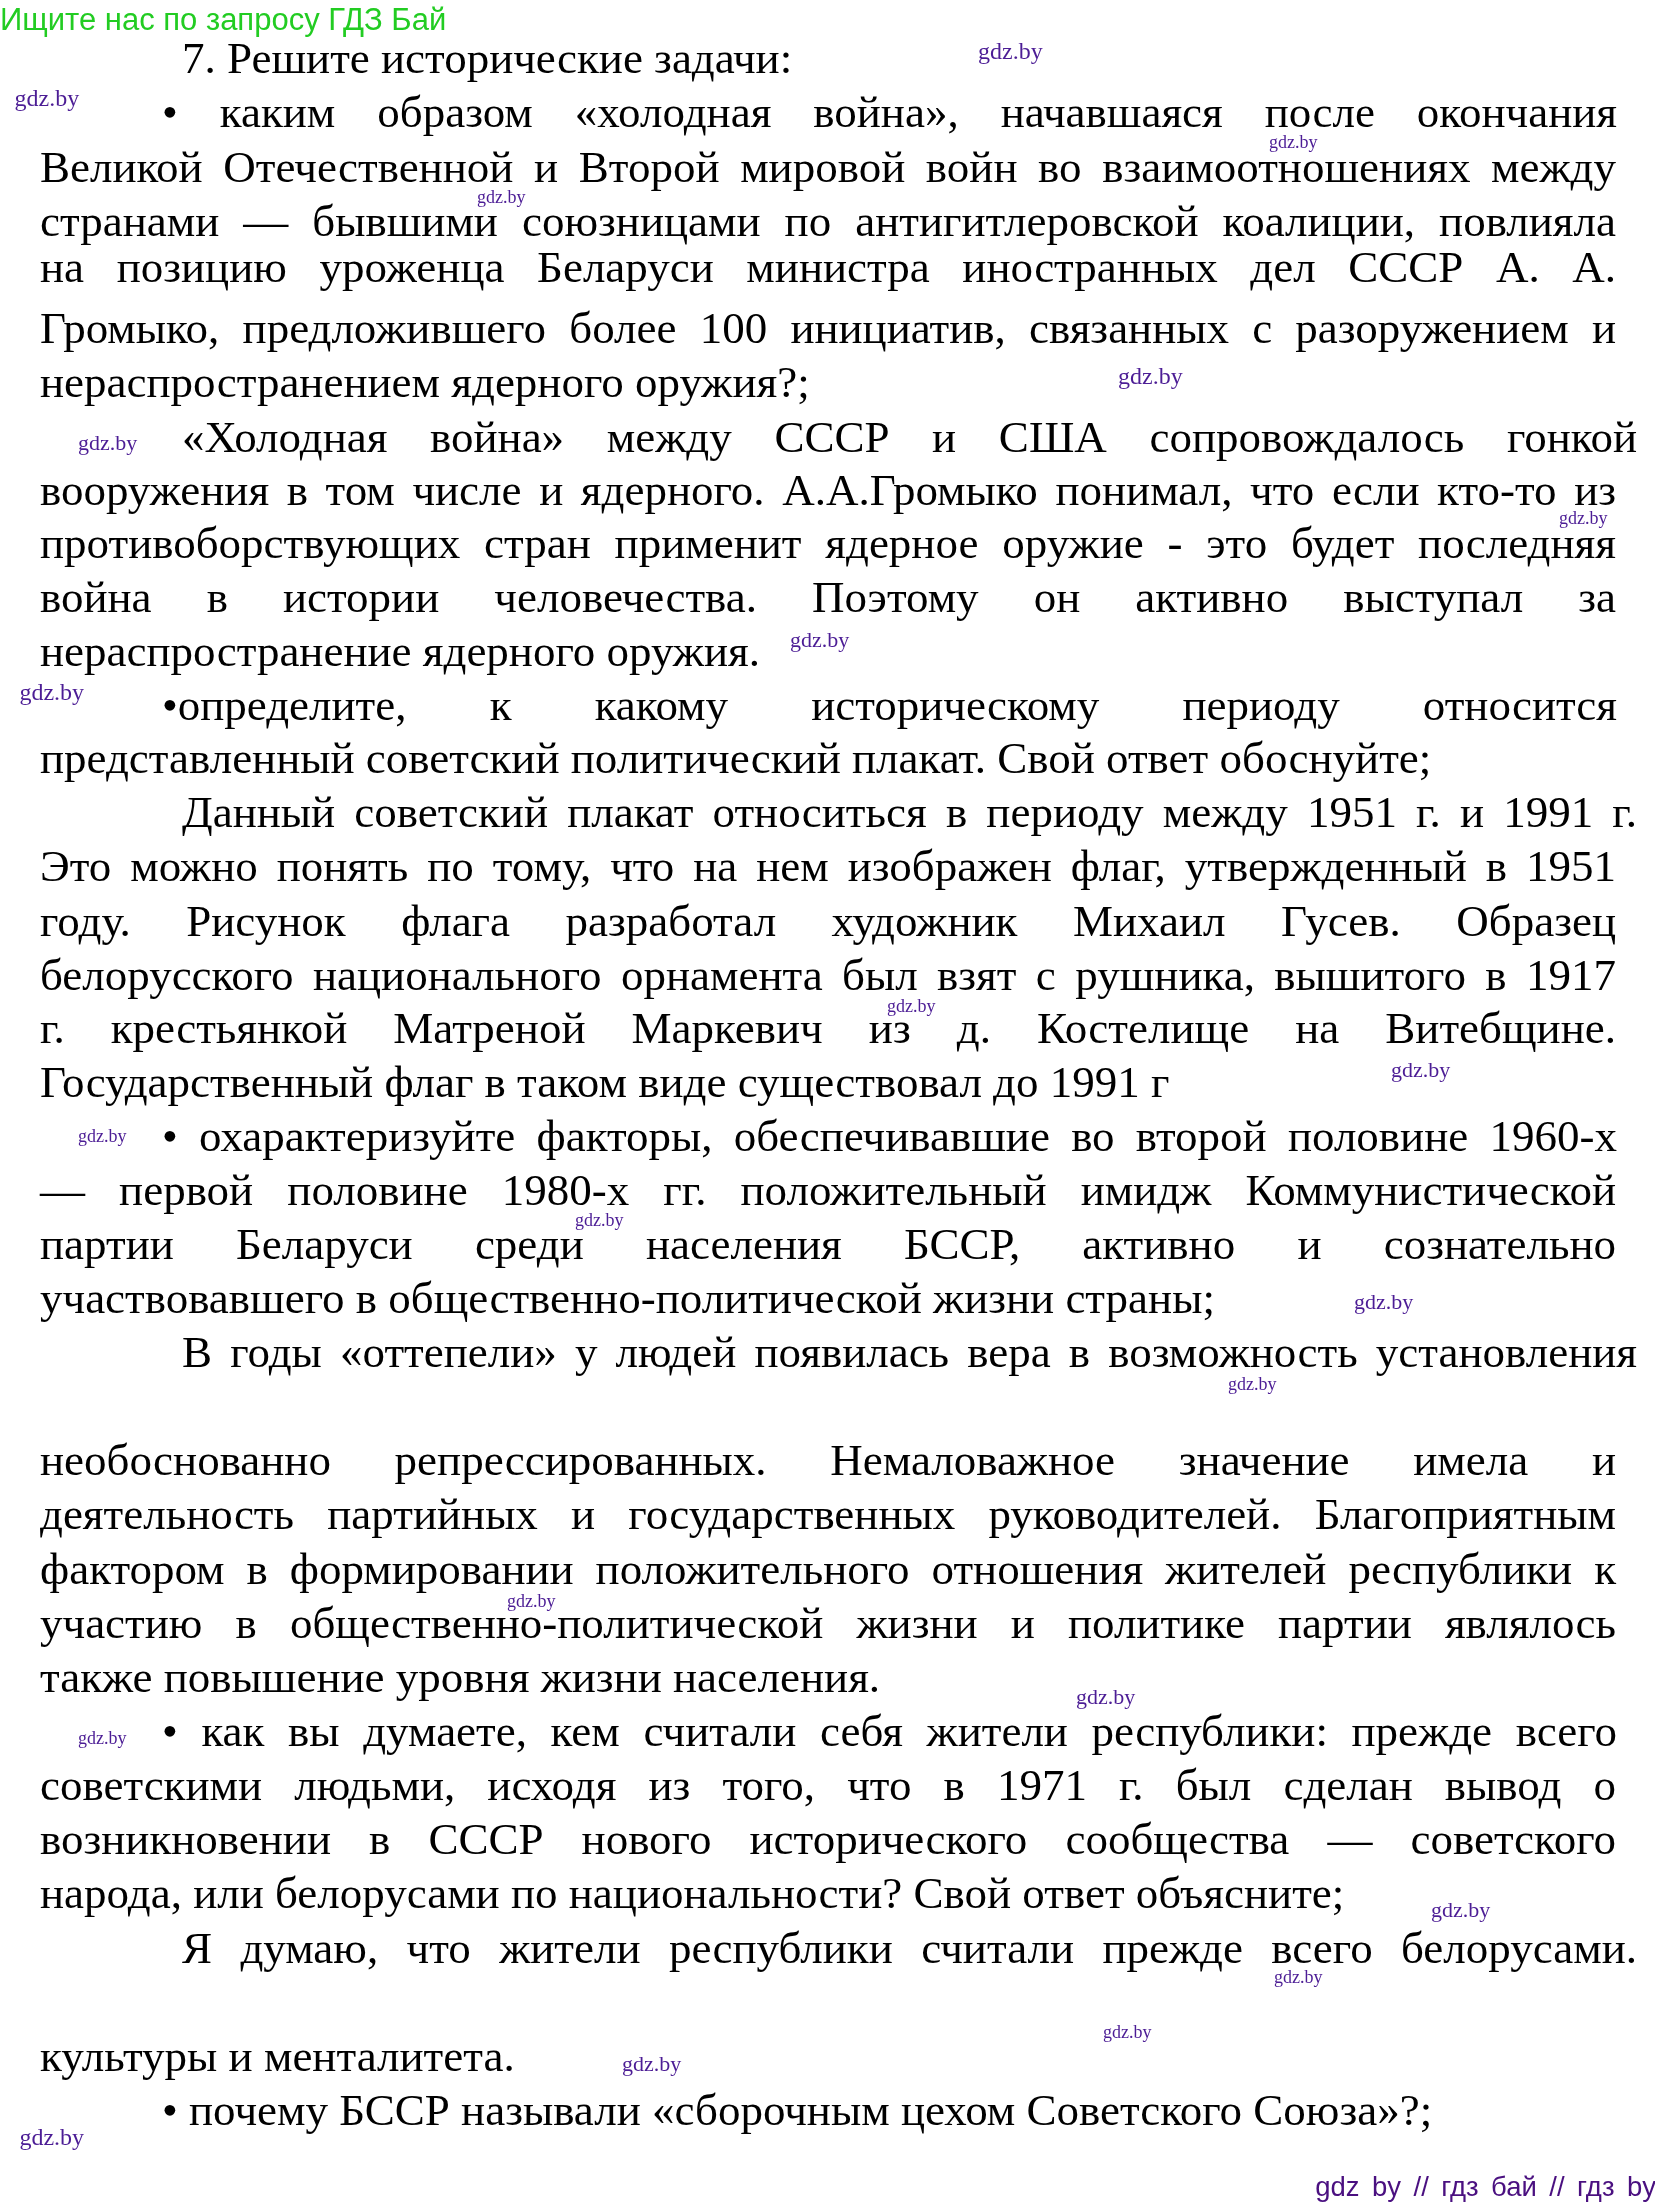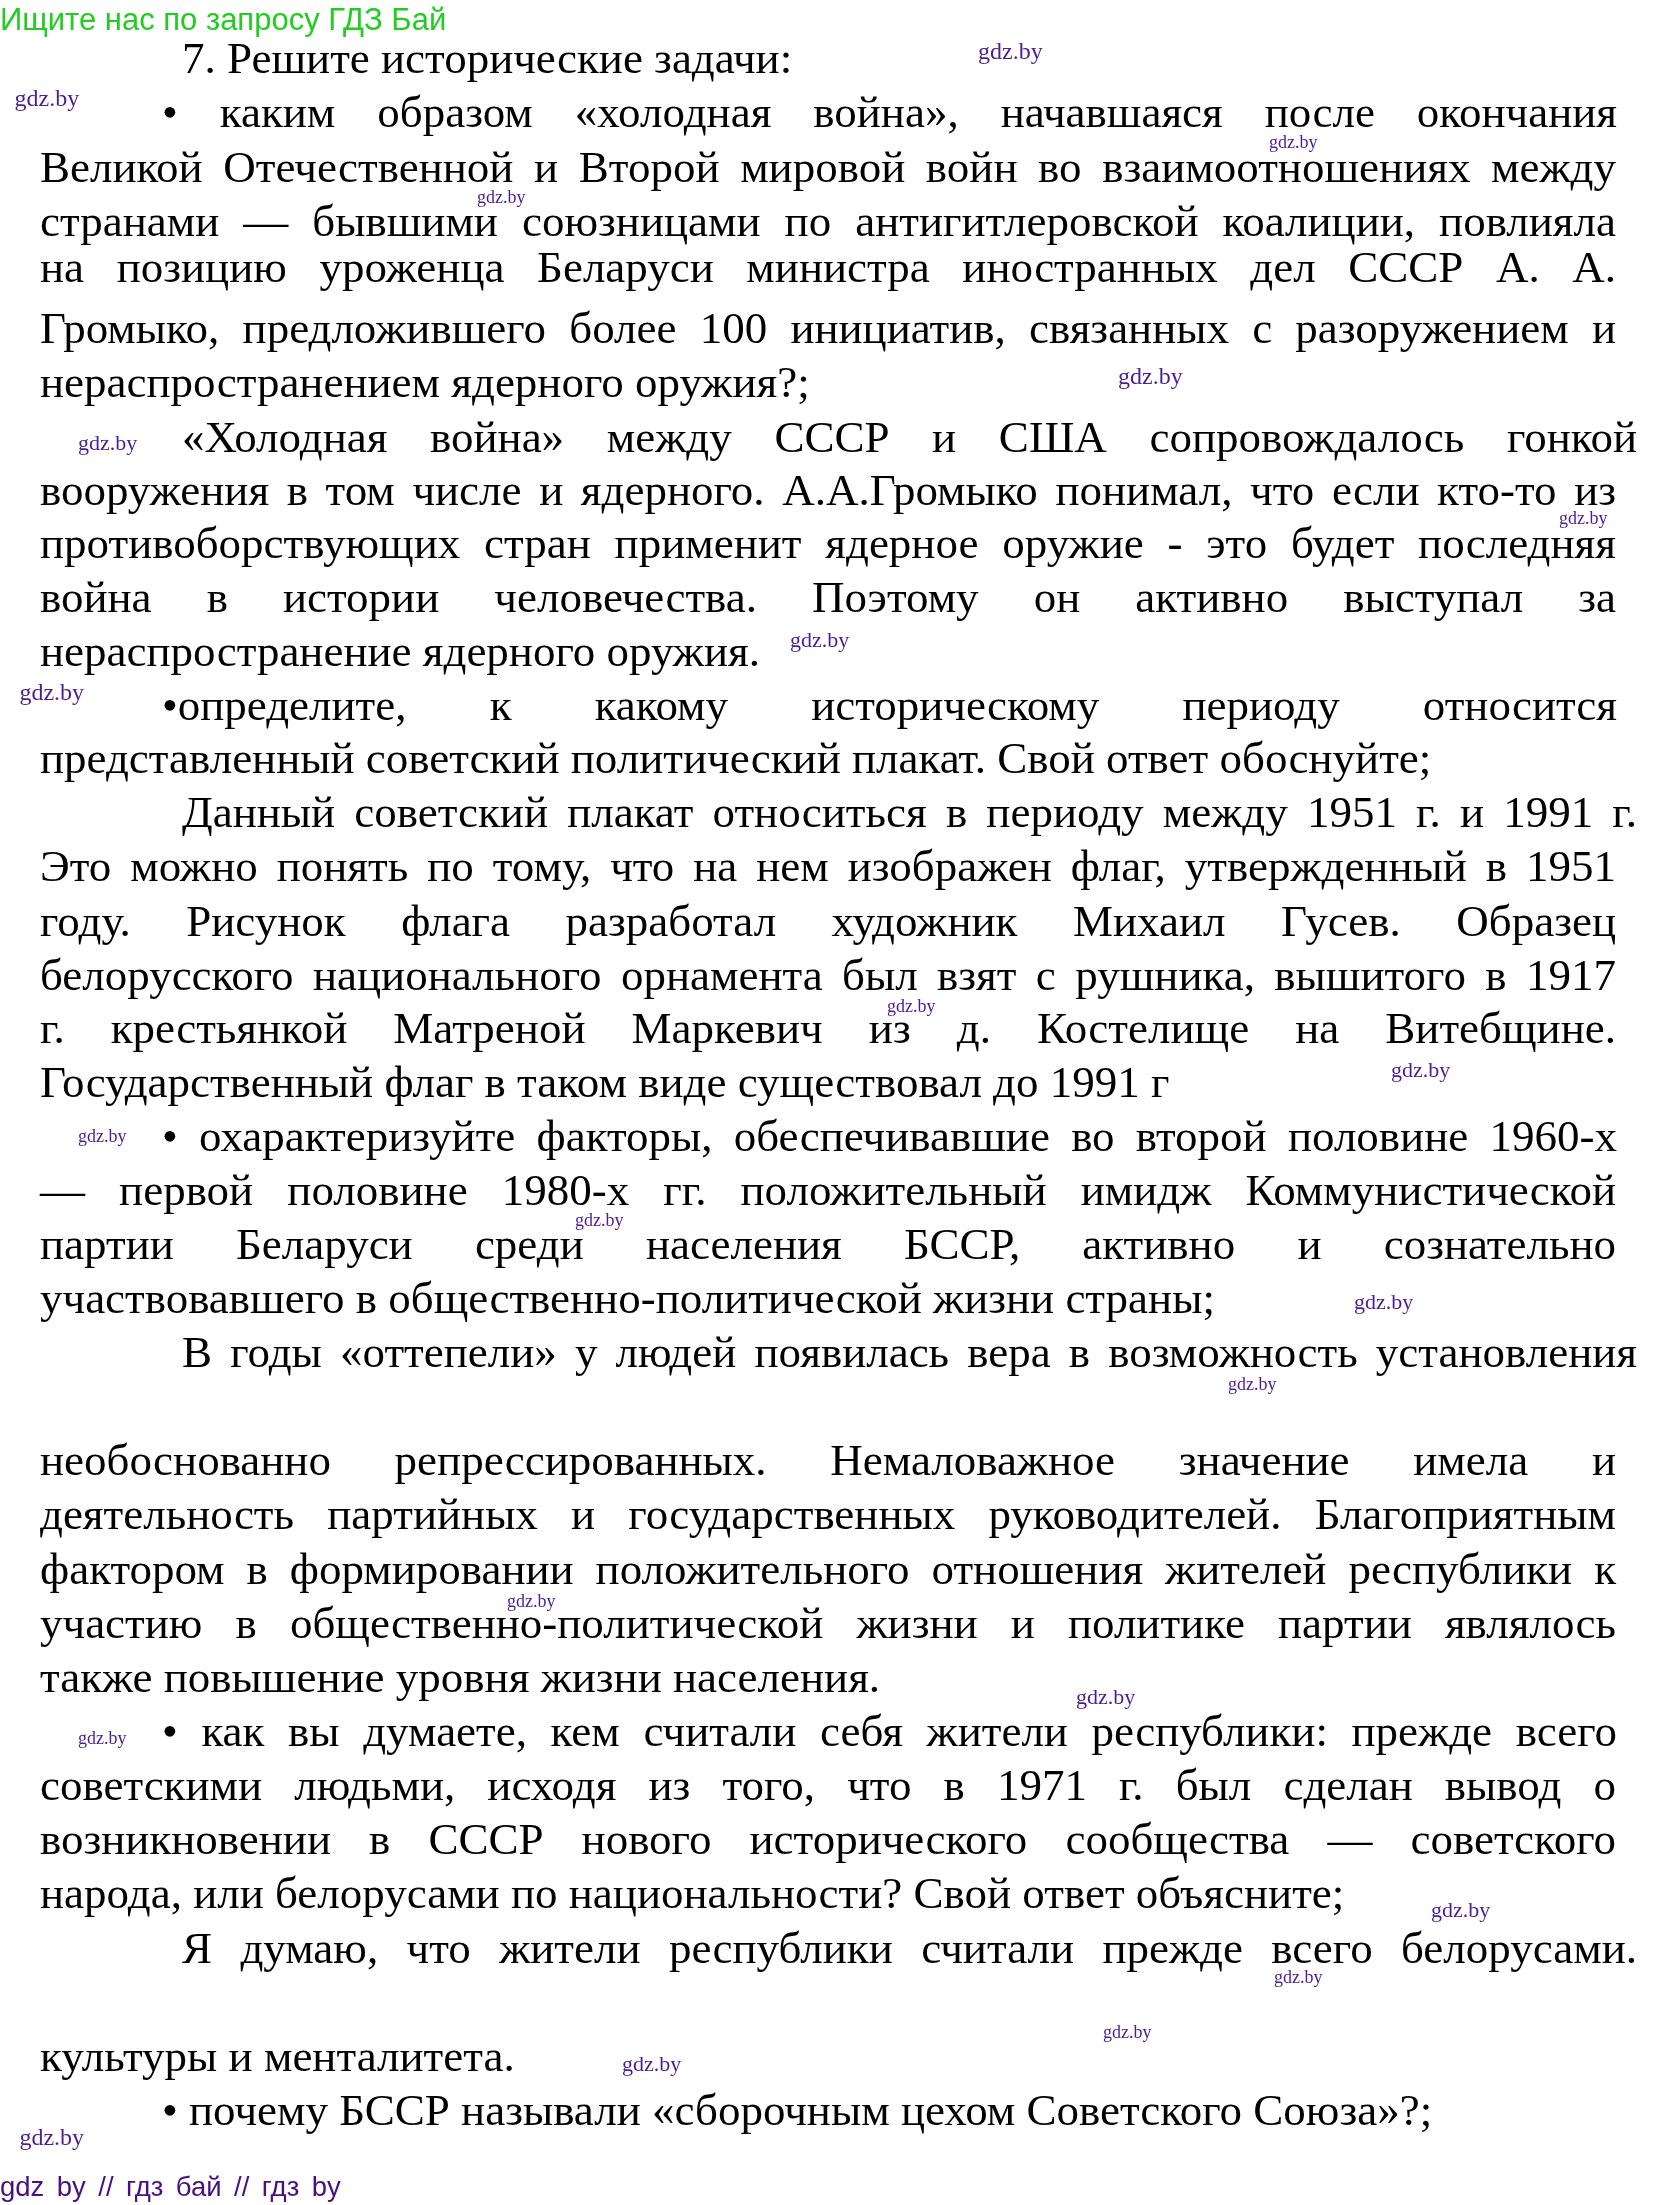--- a/index.html
+++ b/index.html
@@ -4,21 +4,21 @@
 <style>
   html, body { margin: 0; padding: 0; background: #ffffff; }
   body { width: 1656px; height: 2205px; position: relative; overflow: hidden; }
   .header {
     position: absolute; left: 0; width: 1656px; top: 1.6px; height: 36px;
     text-align: left; font-family: "Liberation Sans", sans-serif;
     font-size: 31px; line-height: 36px; color: #22cc22;
   }
   .footer {
     position: absolute; left: 0; width: 1656px; top: 2171px; height: 32px;
-    text-align: left; font-family: "Liberation Sans", sans-serif;
+    text-align: right; font-family: "Liberation Sans", sans-serif;
     font-size: 27.5px; line-height: 32px; color: #4a1080; word-spacing: 4.8px;
   }
   .page { position: absolute; left: 0; top: 0; width: 1656px; height: 2205px; }
   .line {
     position: absolute; left: 40px; width: 1576px; height: 53px;
     font-family: "Liberation Serif", serif; font-size: 45px; line-height: 53px;
     color: #000000; white-space: nowrap; overflow: visible;
     text-align: justify; text-align-last: justify;
   }
   .line.last { text-align-last: left; }

